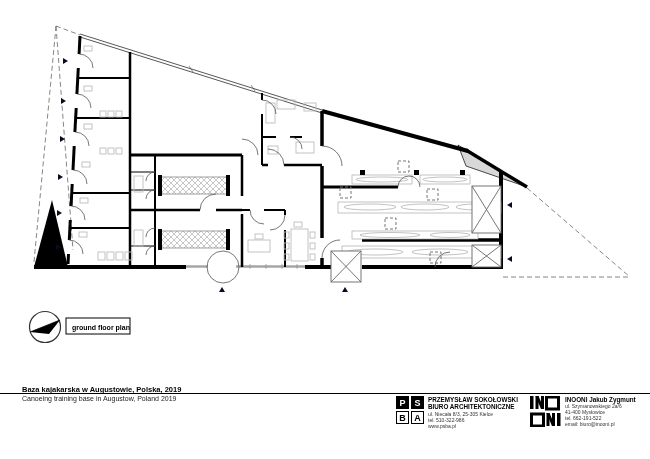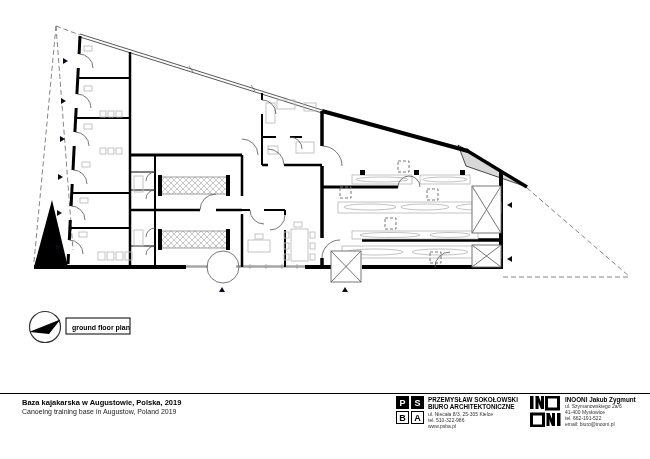--- a/index.html
+++ b/index.html
@@ -2,21 +2,21 @@
 <html><head>
 <meta charset="utf-8">
 <style>
   html,body{margin:0;padding:0;background:#fff;}
   .sheet{position:relative;width:650px;height:459px;background:#ffffff;
          font-family:"Liberation Sans",sans-serif;overflow:hidden;color:#000;}
   .plan-svg{position:absolute;left:0;top:0;}
   
   .footer-rule{position:absolute;left:0;top:393px;width:650px;height:0;
                border-top:1.5px solid #000;}
-  .project-block{position:absolute;left:22px;top:398px;}
+  .project-block{position:absolute;left:22px;top:385px;}
   .project-title-pl{font-size:7.5px;font-weight:bold;line-height:9px;}
   .project-title-en{font-size:7px;line-height:9px;color:#222;}
   .psba-block{position:absolute;left:396px;top:396px;display:flex;gap:4px;}
   .psba-logo{display:grid;grid-template-columns:13px 13px;grid-template-rows:13px 13px;gap:2px;}
   .psba-sq{display:flex;align-items:center;justify-content:center;
            font-weight:bold;font-size:9px;box-sizing:border-box;}
   .psba-sq.dark{background:#000;color:#fff;}
   .psba-sq.light{background:#fff;color:#000;border:1.5px solid #000;}
   .psba-text .nm{font-size:6.3px;font-weight:bold;line-height:7.3px;}
   .psba-text .sm{font-size:5px;line-height:6px;color:#333;}

